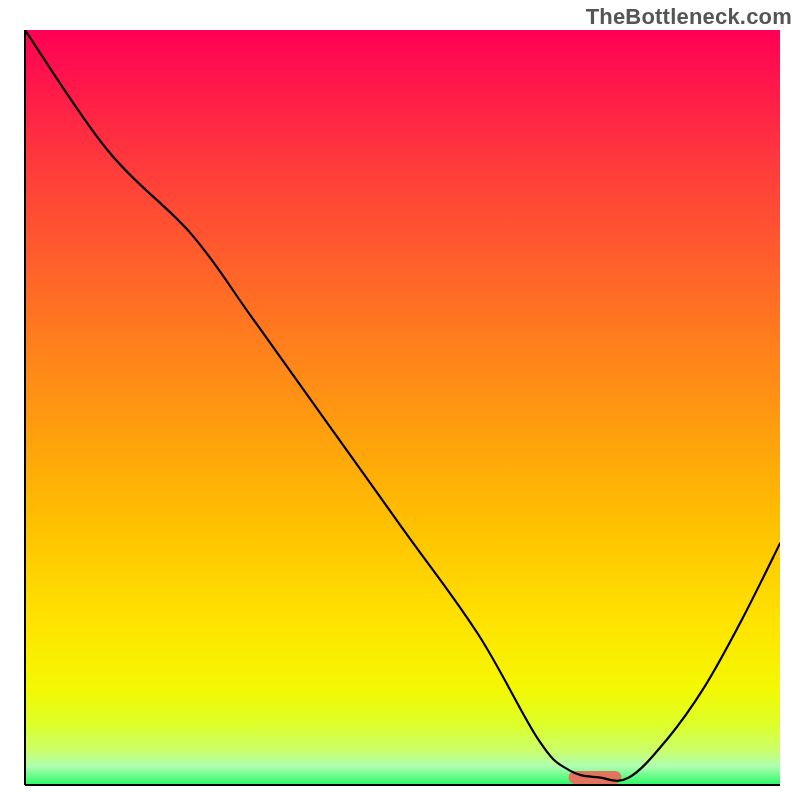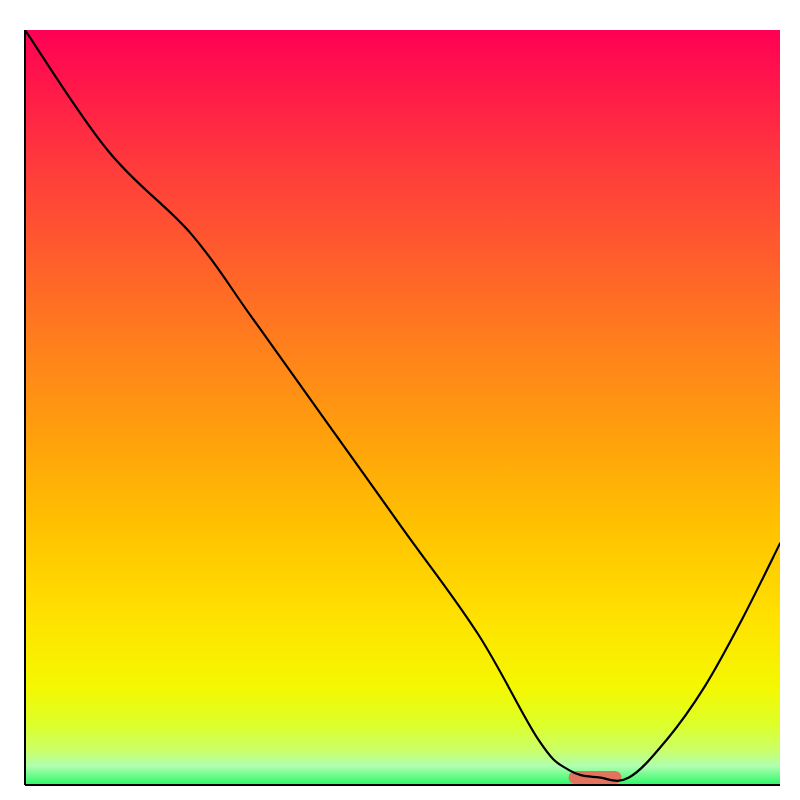--- a/index.html
+++ b/index.html
@@ -32,13 +32,14 @@
         <clipPath id="plotClip">
           <rect x="25" y="30" width="755" height="755"></rect>
         </clipPath>
       </defs>
       <rect x="25" y="30" width="755" height="755" fill="url(#bgGrad)"></rect>
       <rect x="568.6" y="770.95" width="52.85000000000002" height="13" rx="6.5" ry="6.5" fill="#e2735f"></rect>
       <path d="M 25.00 30.00 C 39.95 51.74, 78.15 114.11, 108.05 150.80 C 137.95 187.49, 165.28 203.95, 191.10 233.85 C 216.92 263.75, 227.04 282.92, 251.50 316.90 C 275.96 350.88, 299.82 384.55, 327.00 422.60 C 354.18 460.65, 375.32 490.25, 402.50 528.30 C 429.68 566.35, 453.54 595.95, 478.00 634.00 C 502.46 672.05, 522.09 715.24, 538.40 739.70 C 554.71 764.16, 557.73 763.10, 568.60 769.90 C 579.47 776.70, 587.93 776.09, 598.80 777.45 C 609.67 778.81, 616.77 784.25, 629.00 777.45 C 641.23 770.65, 653.16 756.01, 666.75 739.70 C 680.34 723.39, 690.91 708.59, 704.50 686.85 C 718.09 665.11, 728.66 644.72, 742.25 618.90 C 755.84 593.08, 773.21 556.99, 780.00 543.40" fill="none" stroke="#000000" stroke-width="2.2" stroke-linecap="round" stroke-linejoin="round" clip-path="url(#plotClip)"></path>
       <line x1="25" y1="30" x2="25" y2="785" stroke="#000" stroke-width="2"></line>
       <line x1="25" y1="785" x2="780" y2="785" stroke="#000" stroke-width="2"></line>
     </svg>
+  <div class="watermark">TheBottleneck.com</div>
 </div>
 
 </body></html>

